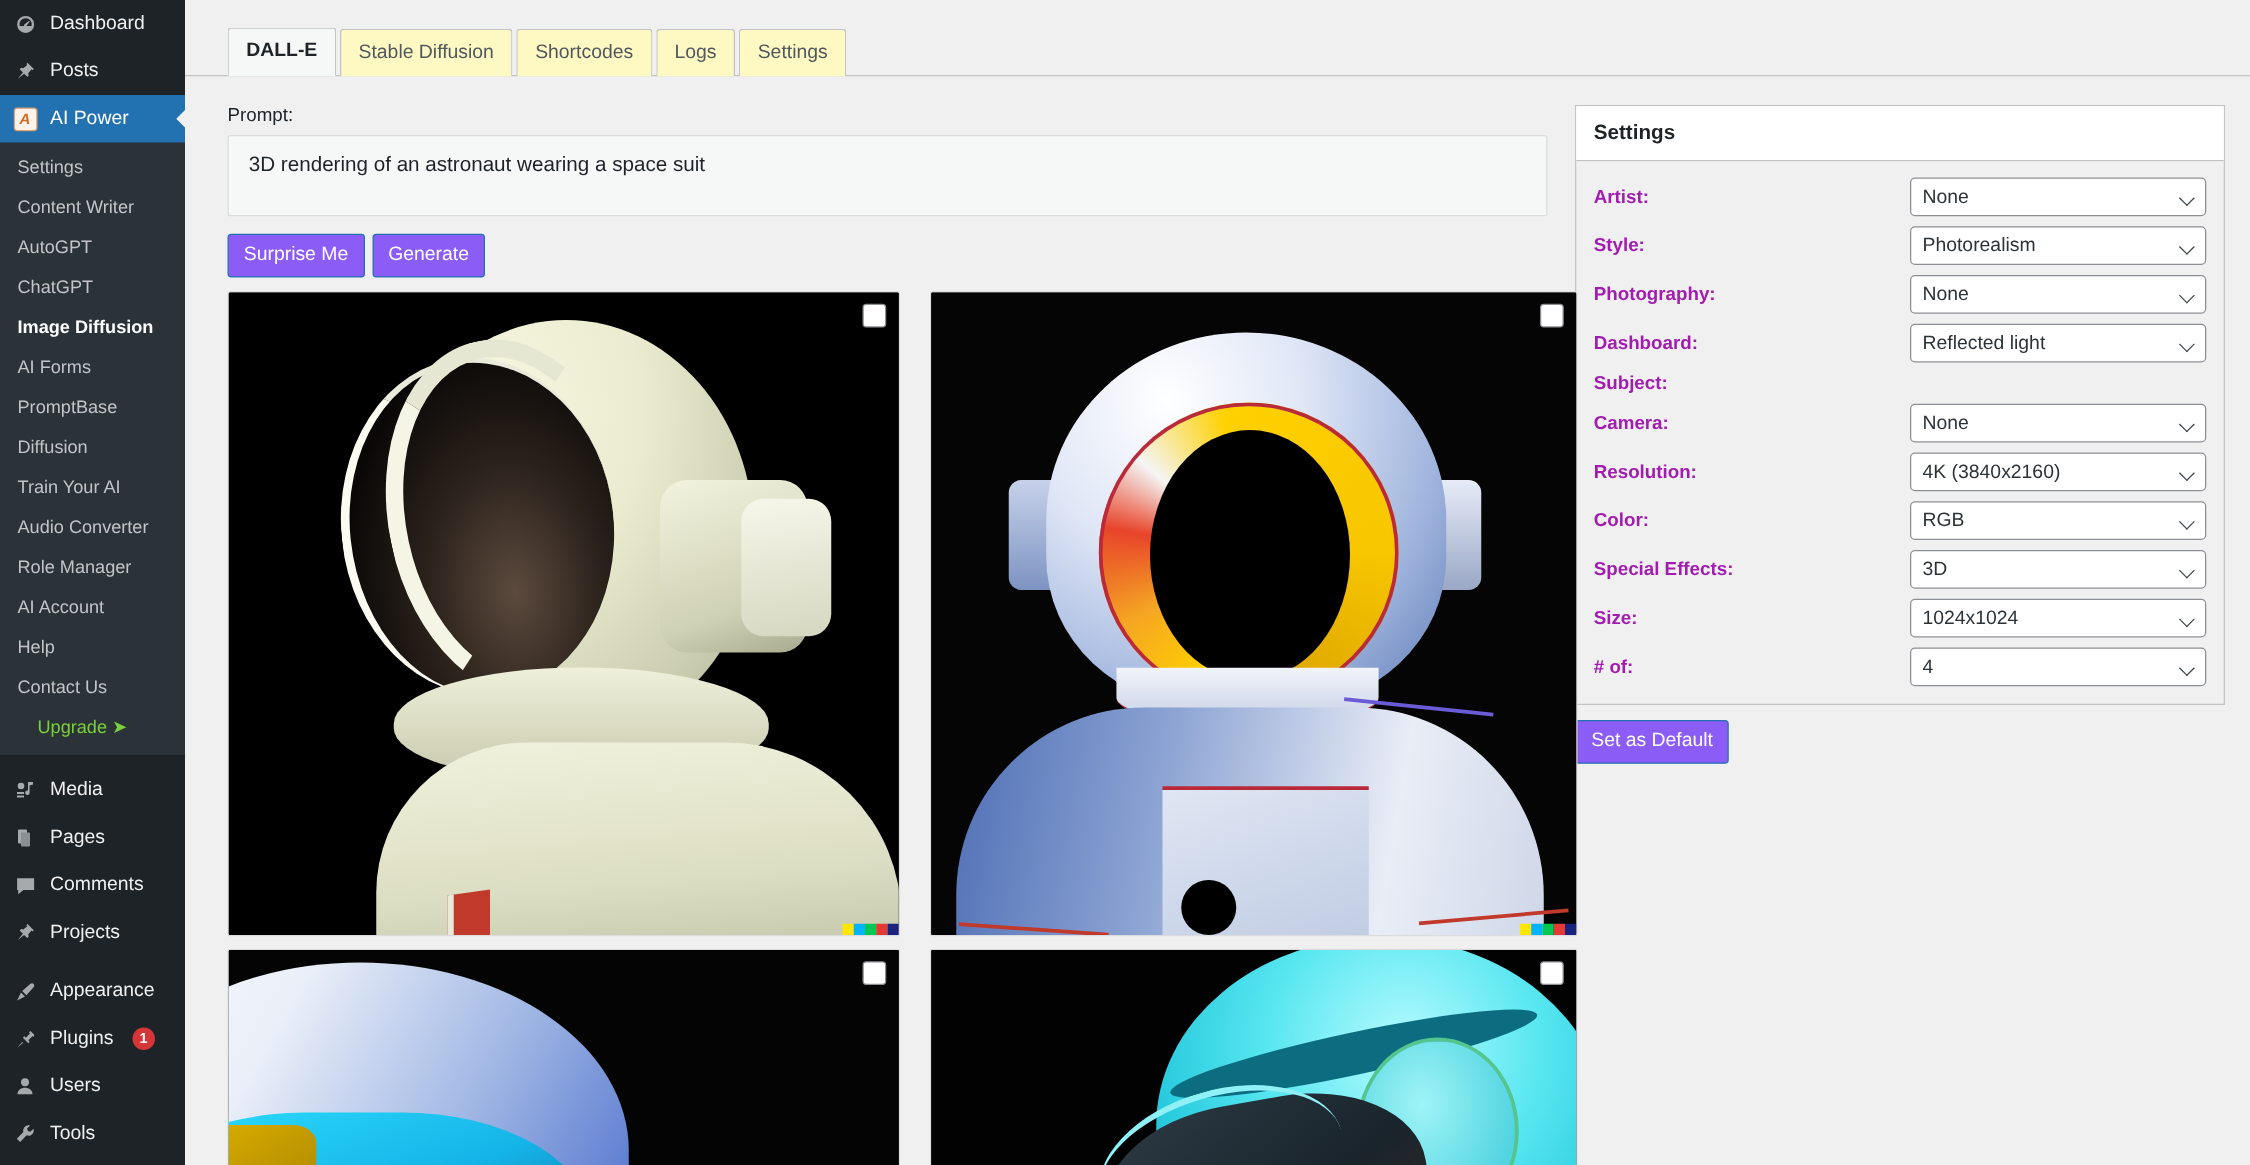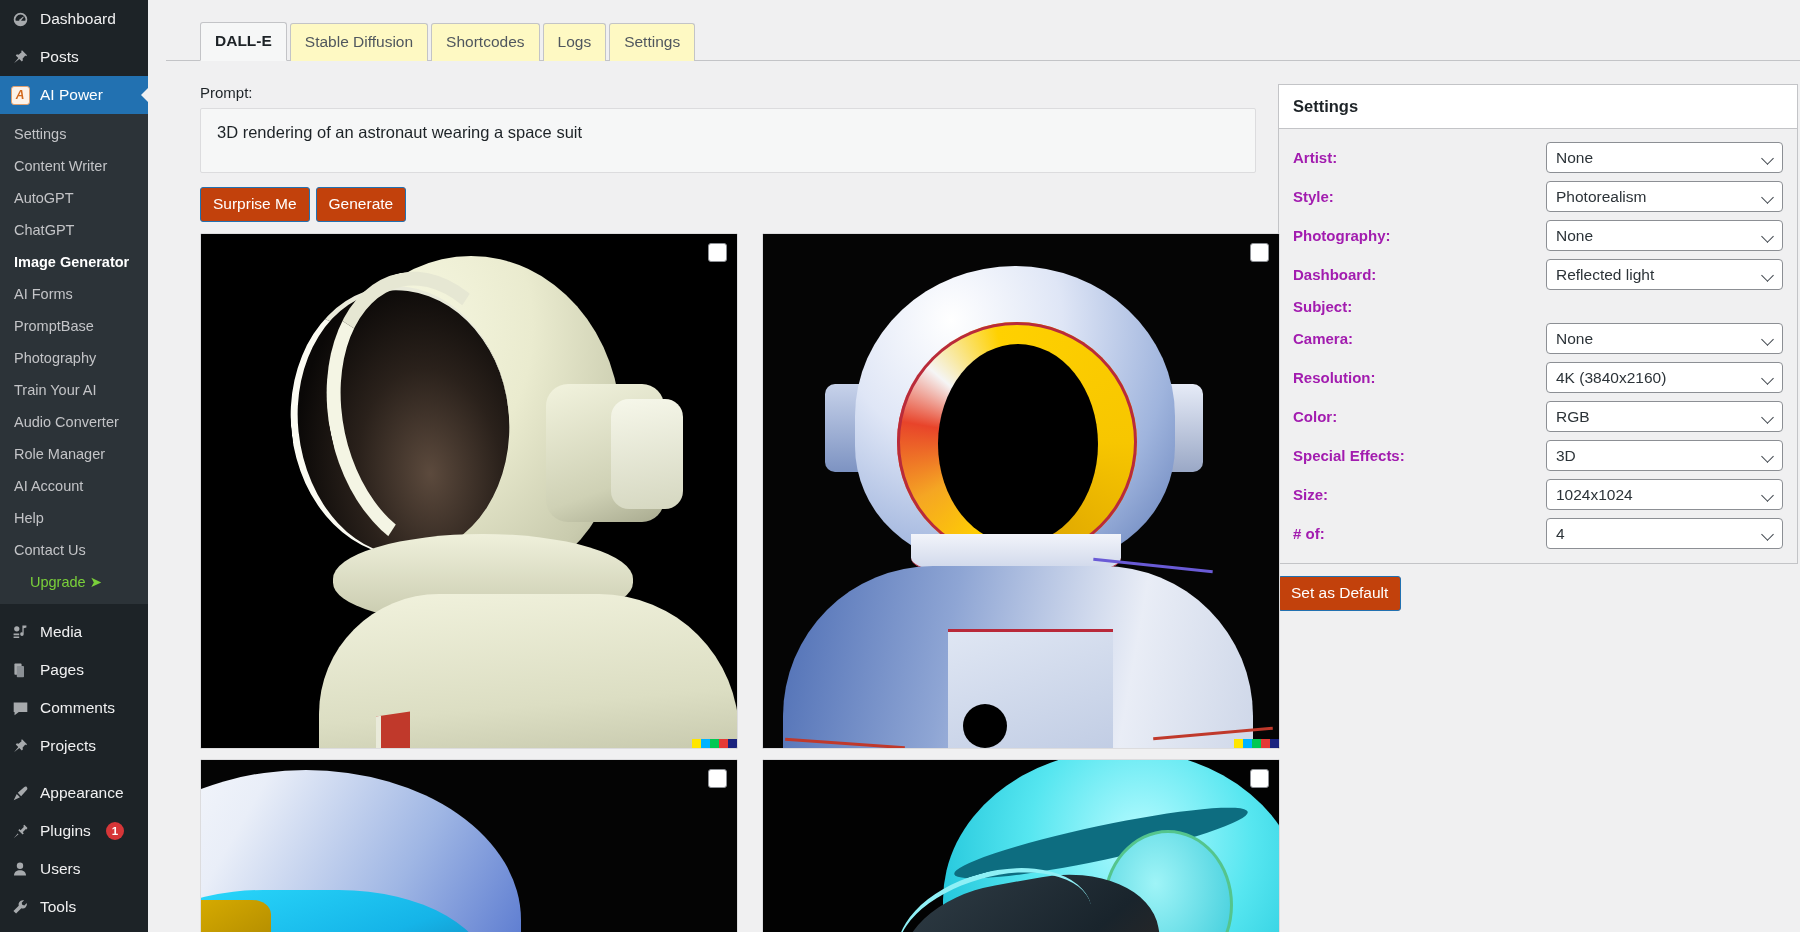--- a/index.html
+++ b/index.html
@@ -53,21 +53,21 @@
     border-radius: 10px; min-width: 18px; height: 18px;
     font-size: 11.5px; font-weight: 600; padding: 0 5px; margin-left: 6px;
   }
 
   
   .gl { font-family: "DejaVu Sans", sans-serif; }
 
   
   .main {
     flex: 1; height: 932px; background: #f0f0f1;
-    padding: 0 0 0 18px; overflow: hidden; position: relative;
+    padding: 0 0 0 0; overflow: hidden; position: relative;
   }
   .tabs {
     display: flex; align-items: flex-end; gap: 3px;
     padding: 22px 0 0 34px;
     border-bottom: 1px solid #c3c4c7;
     height: 61px;
   }
   .tab {
     background: #fef9c3; border: 1px solid #c3c4c7; border-bottom: none;
     border-radius: 3px 3px 0 0;
@@ -86,21 +86,21 @@
 
   .prompt-label { font-size: 15px; color: #1d2327; margin-bottom: 7px; }
   .prompt-box {
     width: 1056px; height: 65px;
     background: #f6f7f7; border: 1px solid #dcdcde; border-radius: 2px;
     padding: 12px 16px; font-size: 16.5px; color: #1d2327;
     line-height: 22px;
   }
   .btn-row { display: flex; gap: 6px; margin-top: 14px; }
   .btn {
-    background: #c2410c; border: 1px solid #2271b1; color: #fff;
+    background: #8b5cf6; border: 1px solid #2271b1; color: #fff;
     border-radius: 3px; padding: 5px 12px 6px 12px;
     font-size: 15.5px; line-height: 22px; cursor: pointer;
   }
 
   .grid {
     display: grid; grid-template-columns: 538px 518px;
     gap: 10px 24px; margin-top: 11px;
   }
   .thumb {
     position: relative; background: #000;
@@ -347,24 +347,24 @@
         <span style="display:inline-flex;width:19px;height:19px;background:#fdf3ea;border:1px solid #e0a070;border-radius:3px;align-items:center;justify-content:center;color:#d2691e;font-size:12px;font-weight:bold;font-style:italic;">A</span>
       </span>
       <span>AI Power</span>
     </div>
 
     <div class="submenu">
       <a>Settings</a>
       <a>Content Writer</a>
       <a>AutoGPT</a>
       <a>ChatGPT</a>
-      <a class="active">Image Generator</a>
+      <a class="active">Image Diffusion</a>
       <a>AI Forms</a>
       <a>PromptBase</a>
-      <a>Photography</a>
+      <a>Diffusion</a>
       <a>Train Your AI</a>
       <a>Audio Converter</a>
       <a>Role Manager</a>
       <a>AI Account</a>
       <a>Help</a>
       <a>Contact Us</a>
       <a class="upgrade">Upgrade ➤</a>
     </div>
 
     <div class="menu-gap"></div>

